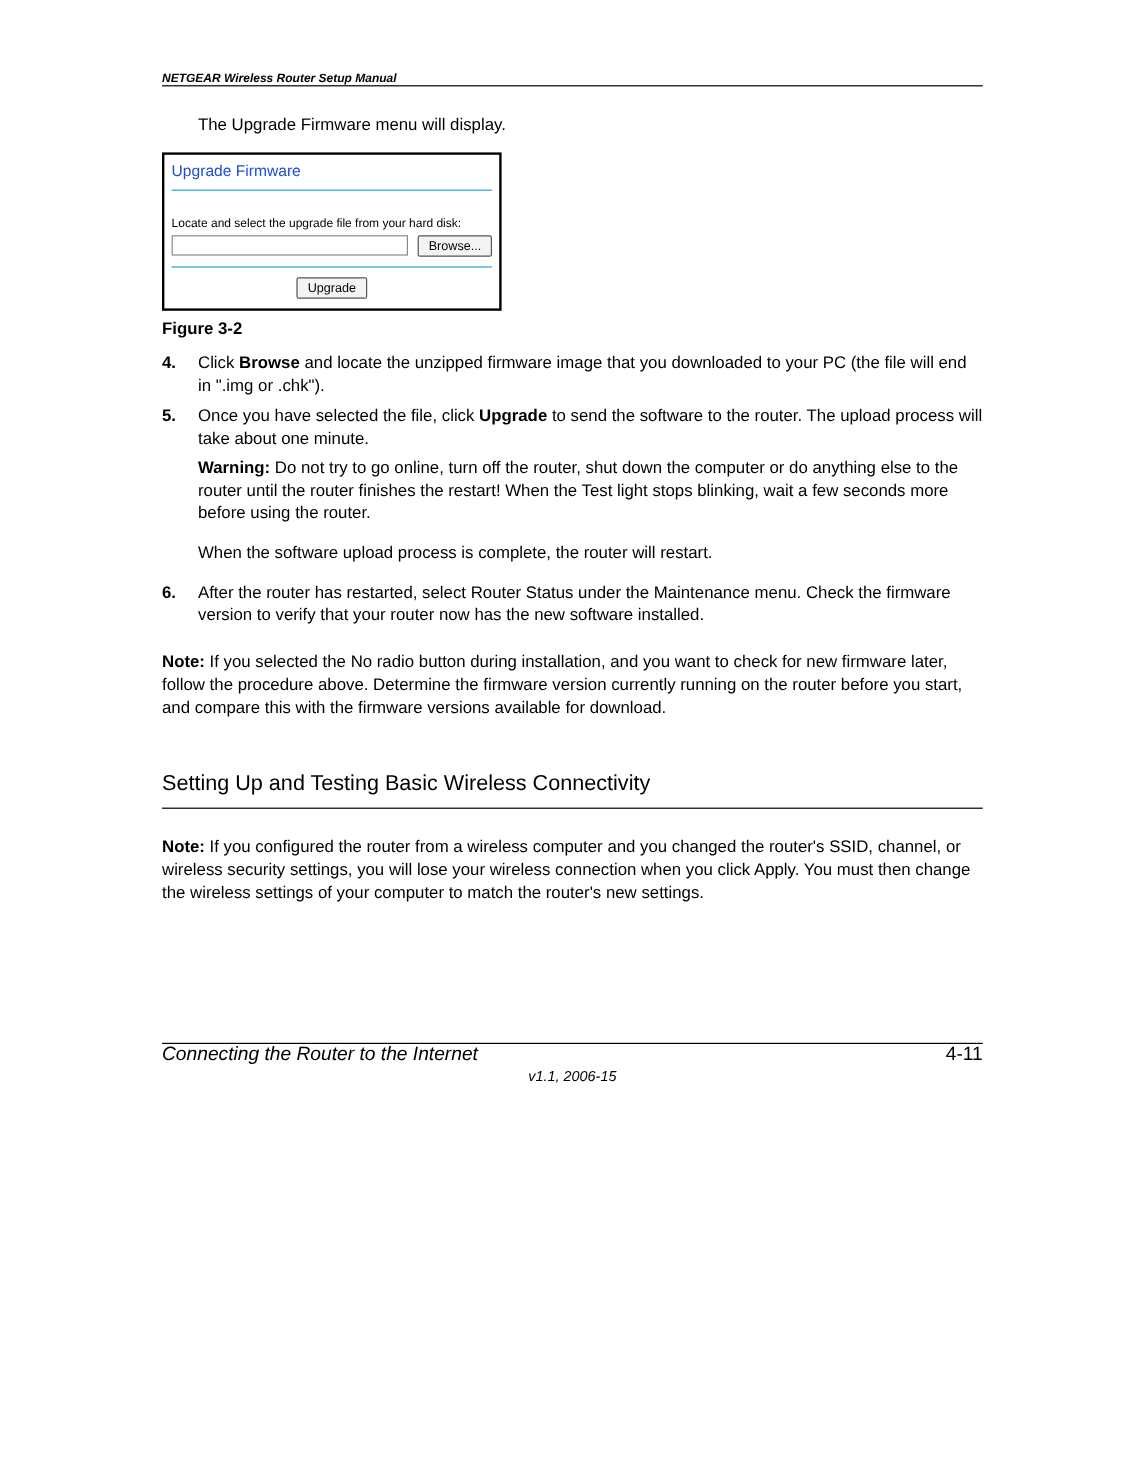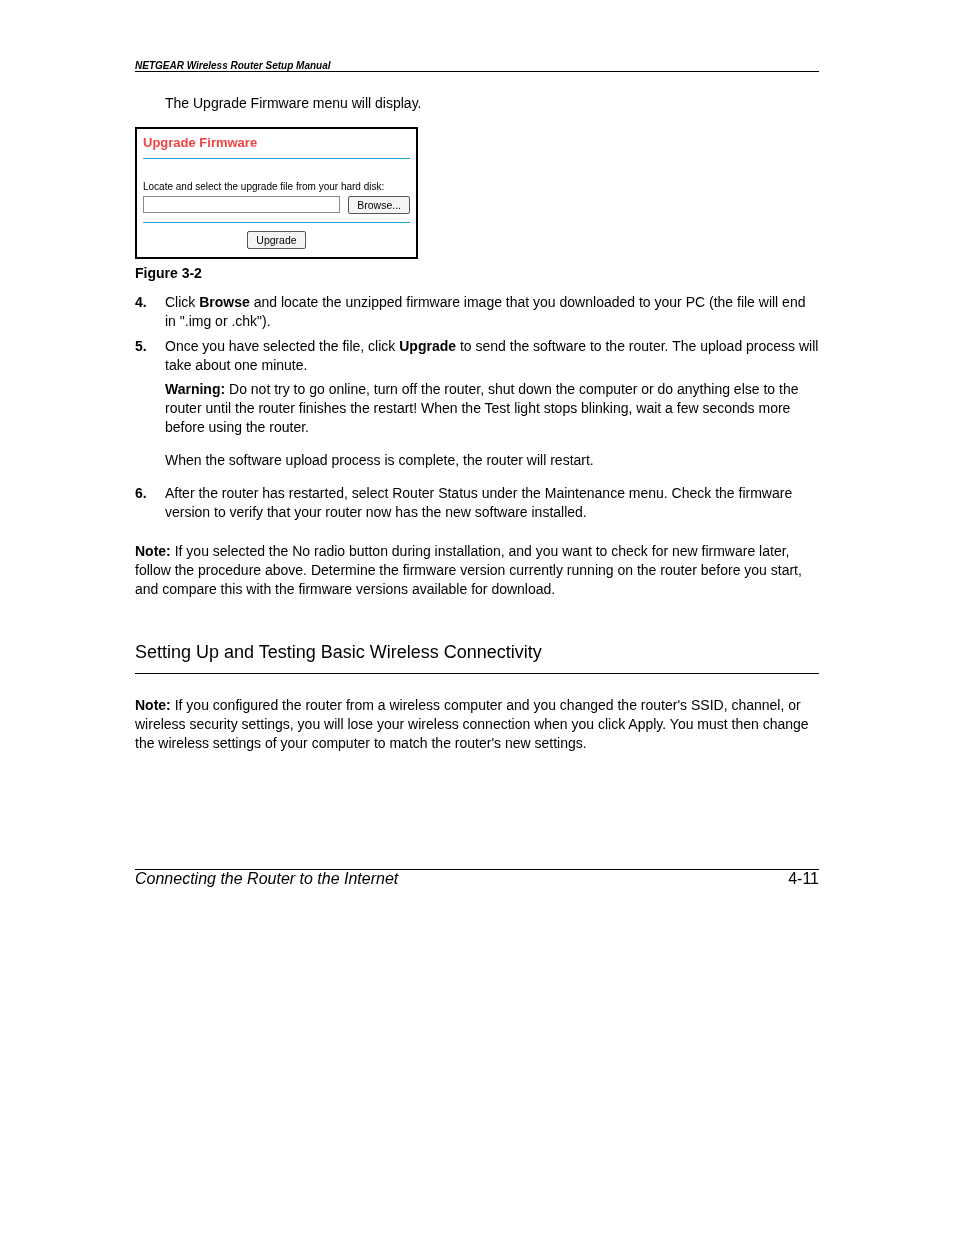--- a/index.html
+++ b/index.html
@@ -57,22 +57,22 @@
     border: 2px solid #000;
     width: 283px;
     padding: 0;
     background: #fff;
     box-sizing: border-box;
   }
   .shot-inner {
     padding: 6px 6px 8px 6px;
   }
   .shot-title {
-    color: #ef4444;
-    font-weight: bold;
+    color: #1d4ed8;
+    font-weight: normal;
     font-size: 13px;
     padding: 0 0 8px 0;
   }
   .cyan-rule {
     border: none;
     border-top: 1.5px solid #1fa3dd;
     margin: 0 0 10px 0;
   }
   .cyan-rule.tight {
     margin: 8px 0 8px 0;
@@ -185,14 +185,15 @@
   <hr class="hr1">
 
   <div class="note" style="margin-top:4px;">
     <span class="bold">Note: </span><span>If you configured the router from a wireless computer and you changed the router's SSID, channel, or wireless security settings, you will lose your wireless connection when you click Apply. You must then change the wireless settings of your computer to match the router's new settings.</span>
   </div>
 
   <div class="footer">
     <span>Connecting the Router to the Internet</span>
     <span class="pagenum">4-11</span>
   </div>
+  <div style="text-align:center; font-size:12px; font-style:italic; margin-top:2px;">v1.1, 2006-15</div>
 
 </div>
 
 </body></html>

